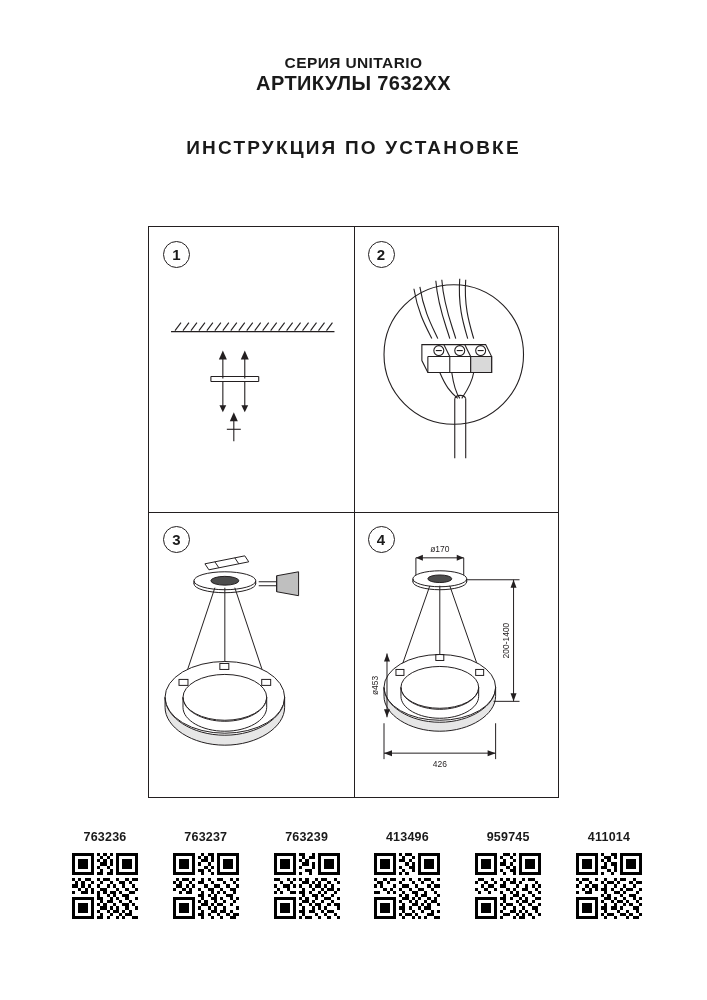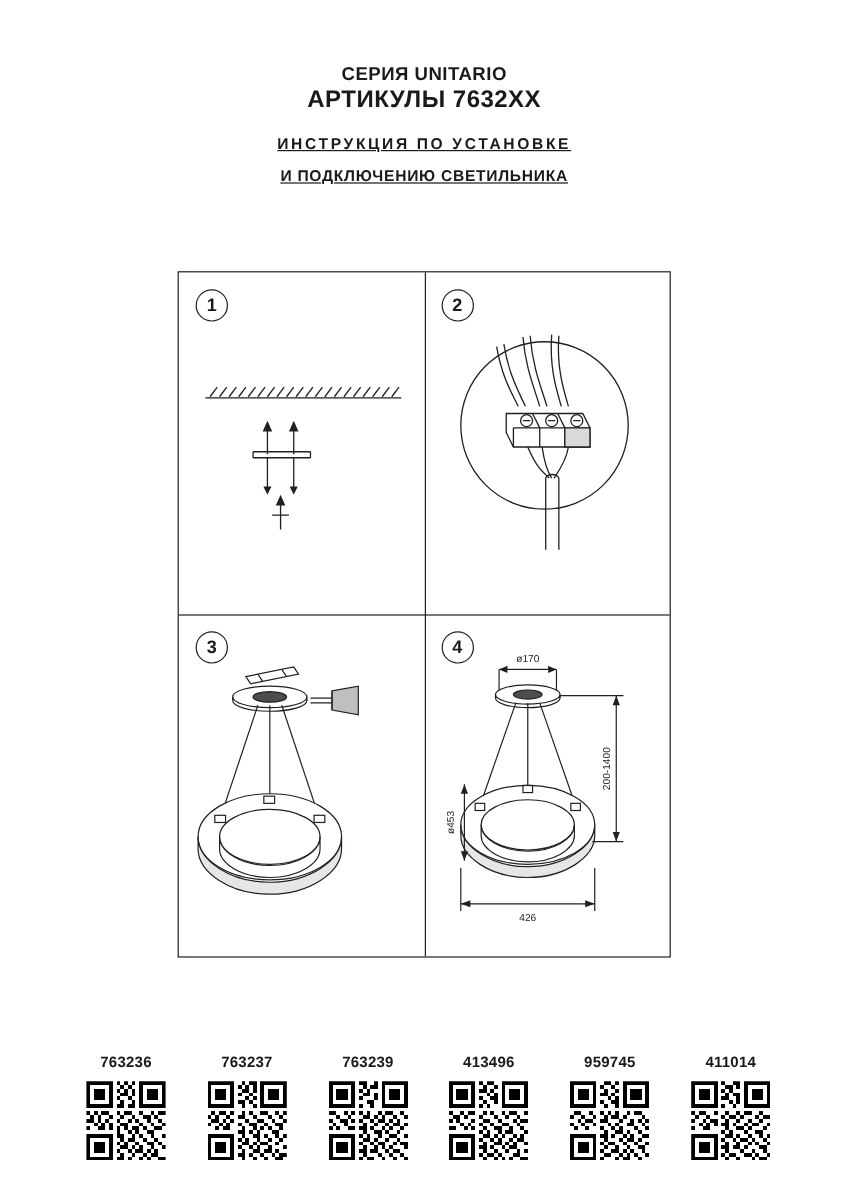--- a/index.html
+++ b/index.html
@@ -36,26 +36,25 @@
     letter-spacing: 0.4px;
     line-height: 21px;
   }
   .article-line {
     font-size: 20px;
     font-weight: bold;
     letter-spacing: 0.4px;
     line-height: 21px;
   }
   .title {
-    margin-top: 12px;
-    font-size: 13px;
+    margin-top: 40px;
+    font-size: 19px;
     font-weight: bold;
     line-height: 27px;
     letter-spacing: 0.6px;
-    text-decoration: underline;
   }
   .title .t-line1 { display: block; letter-spacing: 2.2px; }
   .title .t-line2 { display: block; letter-spacing: 0.6px; }
 
   
   .grid {
     position: absolute;
     left: 148px;
     top: 226px;
     width: 411px;
@@ -114,21 +113,20 @@
   }
 
   
   .qr-row {
     position: absolute;
     left: 62px;
     top: 830px;
     width: 590px;
     display: flex;
     justify-content: space-between;
-    margin-top: 48px;
   }
   .qr-item {
     width: 86px;
     text-align: center;
   }
   .qr-code-label {
     font-size: 12.5px;
     font-weight: bold;
     letter-spacing: 0.2px;
     margin-bottom: 9px;
@@ -144,21 +142,20 @@
 </head>
 <body>
 
 <div class="page">
 
   <div class="header">
     <div class="series-line">СЕРИЯ UNITARIO</div>
     <div class="article-line">АРТИКУЛЫ 7632XX</div>
     <div class="title">
       <span class="t-line1">ИНСТРУКЦИЯ  ПО  УСТАНОВКЕ</span>
-      <span class="t-line2">И ПОДКЛЮЧЕНИЮ СВЕТИЛЬНИКА</span>
     </div>
   </div>
 
   <div class="grid">
     <div class="vline"></div>
     <div class="hline"></div>
 
     <div class="cell cell-1">
       <div class="step-badge">1</div>
       <svg viewBox="0 0 205 286">

